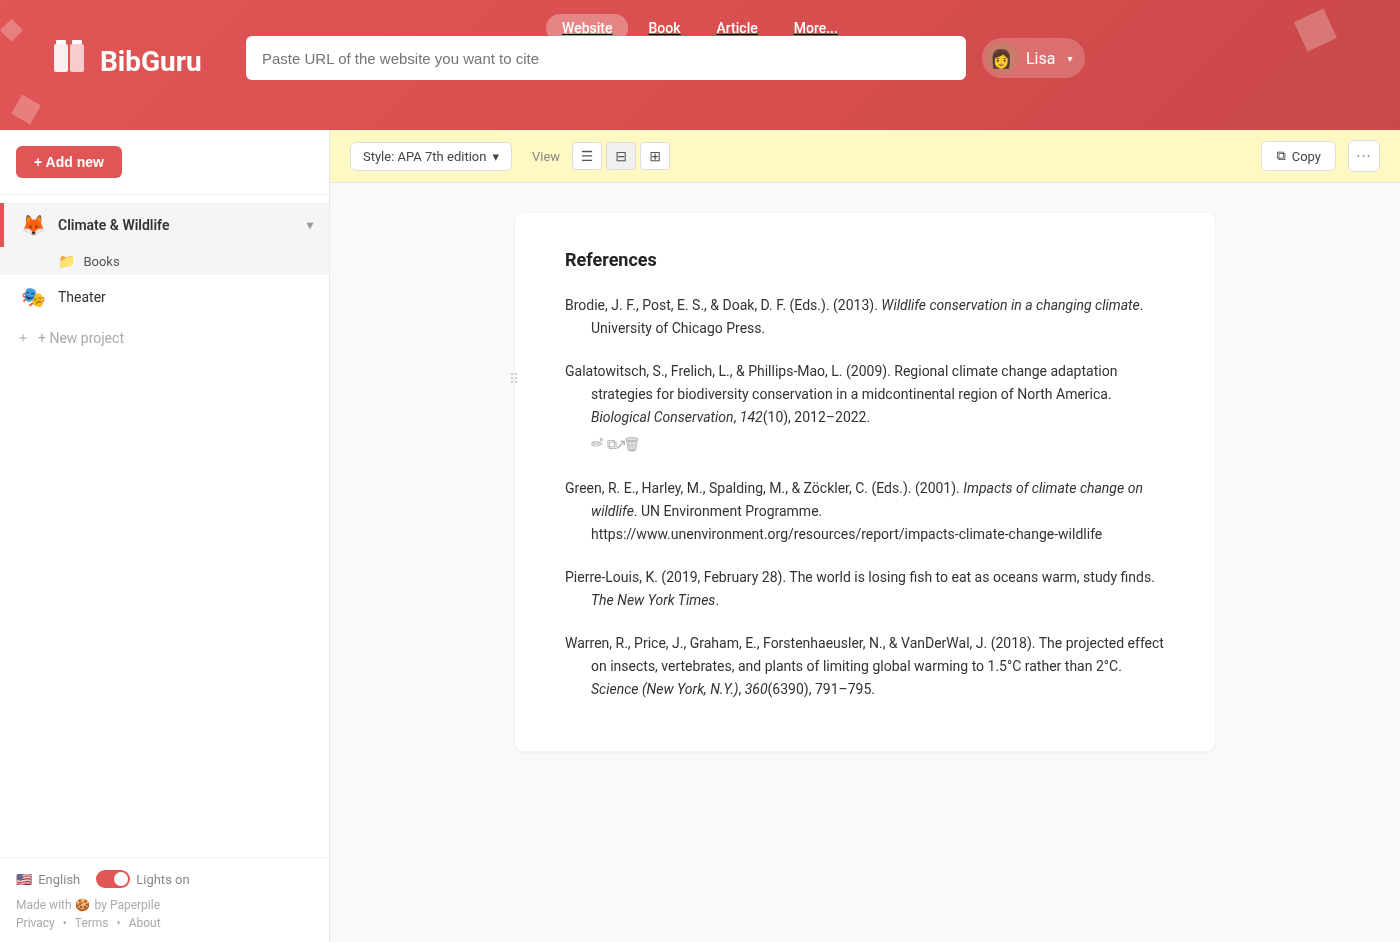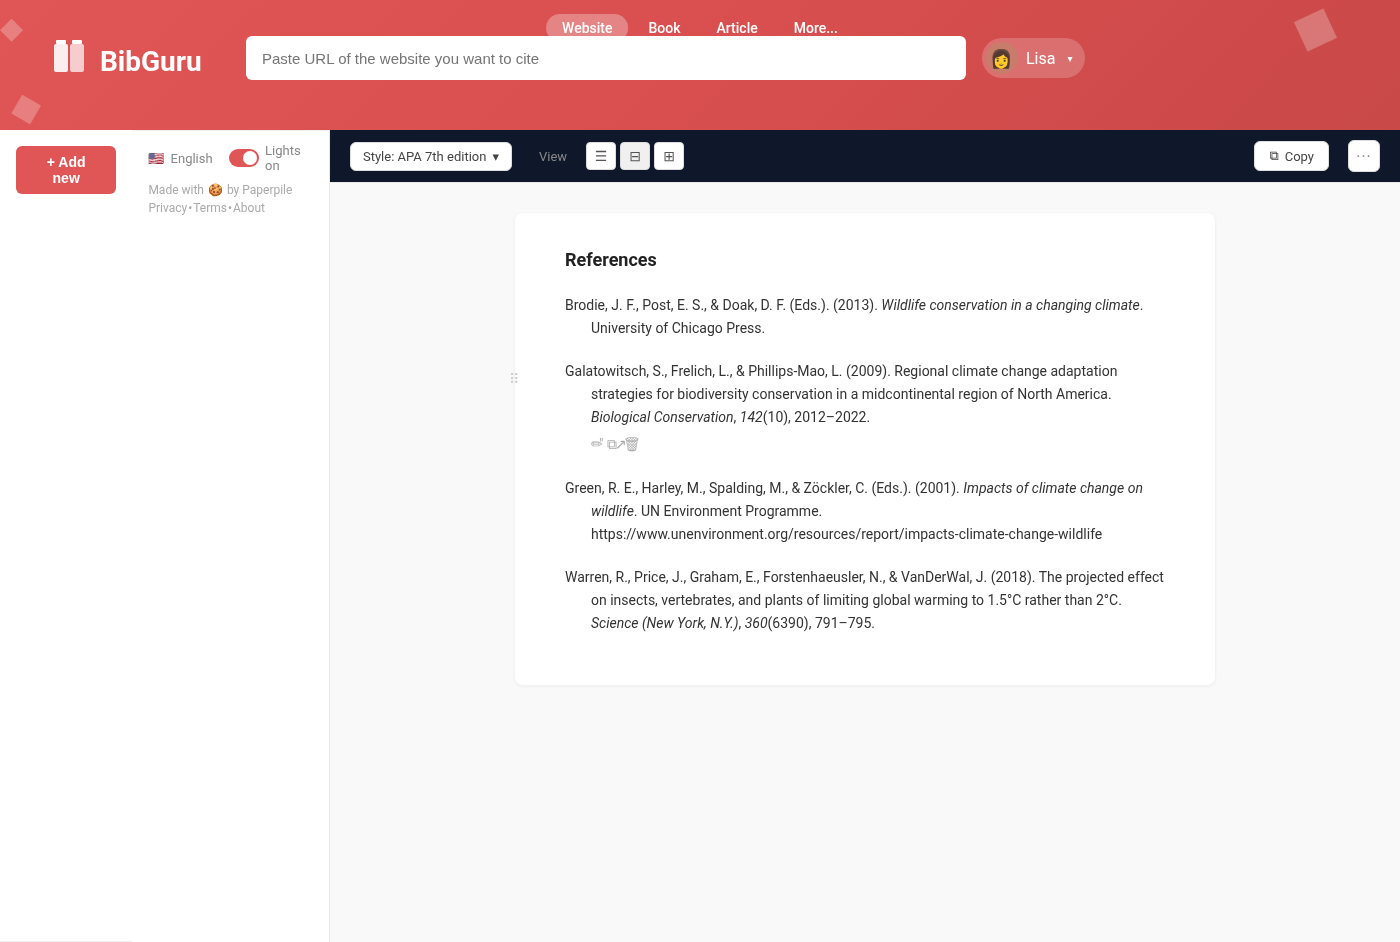--- a/index.html
+++ b/index.html
@@ -39,20 +39,21 @@
       width: 40px;
       height: 40px;
     }
     .nav-tabs {
       display: flex;
       gap: 4px;
       position: absolute;
       top: 14px;
       left: 50%;
       transform: translateX(-50%);
+      text-decoration: underline;
     }
     .nav-tab {
       padding: 6px 16px;
       border-radius: 20px;
       color: white;
       font-size: 14px;
       cursor: pointer;
       font-weight: 500;
     }
     .nav-tab.active {
@@ -110,21 +111,21 @@
       flex: 1;
       overflow: hidden;
     }
 
     
     .sidebar {
       width: 330px;
       background: white;
       border-right: 1px solid #e8e8e8;
       display: flex;
-      flex-direction: row;
+      flex-direction: column;
       flex-shrink: 0;
     }
     .sidebar-top {
       padding: 16px;
       border-bottom: 1px solid #f0f0f0;
     }
     .add-new-btn {
       background: #e05555;
       color: white;
       border: none;
@@ -230,41 +231,41 @@
     }
     .footer-made {
       display: flex;
       gap: 4px;
       font-size: 12px;
       color: #aaa;
       margin-bottom: 4px;
     }
     .footer-links {
       display: flex;
-      gap: 1px;
+      gap: 8px;
       font-size: 12px;
       color: #aaa;
     }
     .footer-links span { cursor: pointer; }
 
     
     .content-area {
       flex: 1;
       display: flex;
       flex-direction: column;
       background: #f9f9f9;
       overflow: hidden;
     }
     .toolbar {
       display: flex;
       align-items: center;
       padding: 10px 20px;
-      background: #0f172a;
+      background: #fef9c3;
       border-bottom: 1px solid #e8e8e8;
-      gap: 19px;
+      gap: 12px;
       flex-shrink: 0;
     }
     .style-select {
       display: flex;
       align-items: center;
       gap: 6px;
       border: 1px solid #ddd;
       border-radius: 6px;
       padding: 6px 12px;
       font-size: 13px;
@@ -505,20 +506,23 @@
             <span class="ref-action-icon">⧉</span>
             <span class="ref-action-icon">↗</span>
             <span class="ref-action-icon">🗑</span>
           </div>
         </div>
 
         <div class="ref-entry ref-indent">
           Green, R. E., Harley, M., Spalding, M., &amp; Zöckler, C. (Eds.). (2001). <em>Impacts of climate change on wildlife</em>. UN Environment Programme. https://www.unenvironment.org/resources/report/impacts-climate-change-wildlife
         </div>
 
+        <div class="ref-entry ref-indent">
+          Pierre-Louis, K. (2019, February 28). The world is losing fish to eat as oceans warm, study finds. <em>The New York Times</em>.
+        </div>
 
         <div class="ref-entry ref-indent">
           Warren, R., Price, J., Graham, E., Forstenhaeusler, N., &amp; VanDerWal, J. (2018). The projected effect on insects, vertebrates, and plants of limiting global warming to 1.5°C rather than 2°C. <em>Science (New York, N.Y.)</em>, <em>360</em>(6390), 791–795.
         </div>
 
 
       </div>
     </div>
 
   </div>

